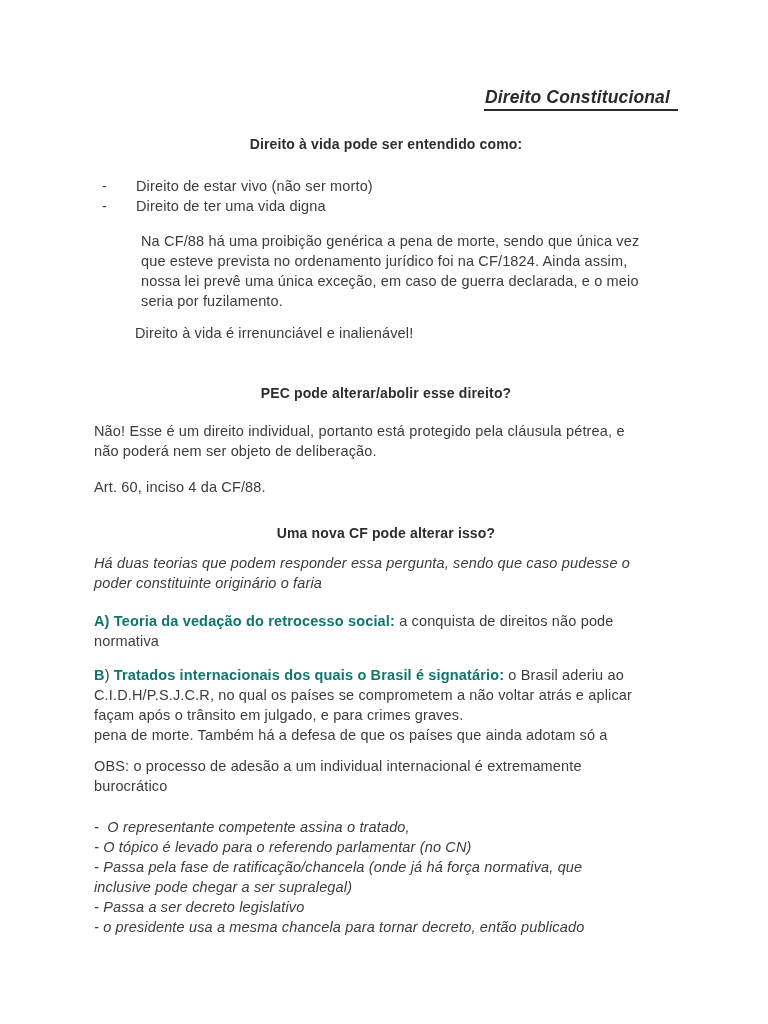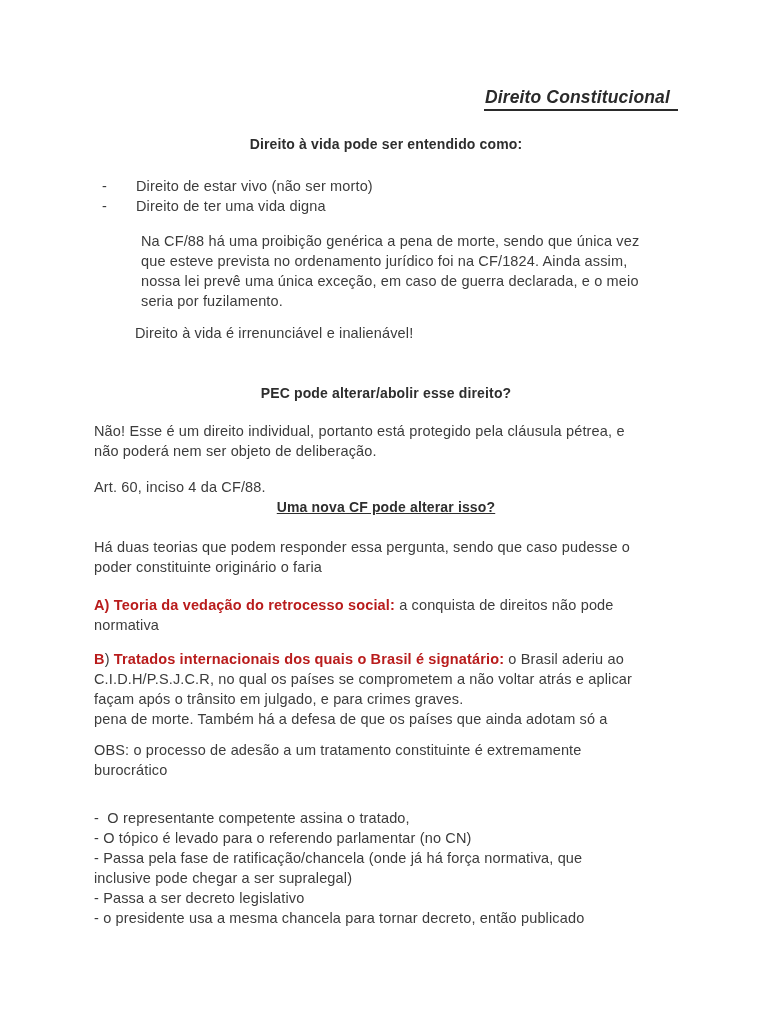--- a/index.html
+++ b/index.html
@@ -27,40 +27,40 @@
   }
 
   .heading {
     text-align:center;
     font-weight:700;
     font-size:14px; line-height:20px;
     color:#2e2e2e;
   }
   .h-vida   { margin-top:23px; }
   .h-pec    { margin-top:40px;text-align:center; }
-  .h-novacf { margin-top:0;text-decoration:underline; }
+  .h-novacf { margin-top:26px; }
 
   .bullets { margin-top:22px; }
   .bullet-row { display:flex; margin-left:8px; }
   .dash { width:34px; flex:0 0 34px; }
   .btext { flex:1; white-space:pre; }
 
   .para { margin:0; }
   .ln { white-space:pre; }
-  .b { font-weight:700; color:#b91c1c; }
+  .b { font-weight:700; color:#0f766e; }
 
   .p-cf88   { margin-top:15px; margin-left:47px; }
   .p-note   { margin-top:12px; margin-left:41px; }
   .p-nao    { margin-top:18px; }
   .p-art60  { margin-top:16px; }
-  .p-teorias{ margin-top:20px; }
+  .p-teorias{ margin-top:10px;font-style:italic; }
   .p-ta     { margin-top:18px; }
   .p-tb     { margin-top:14px; }
   .p-obs    { margin-top:11px; }
-  .p-steps  { margin-top:28px; }
+  .p-steps  { margin-top:21px;font-style:italic; }
 </style>
 </head>
 <body>
 
 <div class="page">
   <div class="content">
 
     <div class="title-wrap"><span class="doc-title">Direito Constitucional</span></div>
 
     <div class="heading h-vida">Direito à vida pode ser entendido como:</div>
@@ -111,21 +111,21 @@
     </div>
 
     <div class="para p-tb">
       <div class="ln"><span class="b">B</span><span>) </span><span class="b">Tratados internacionais dos quais o Brasil é signatário:</span><span> o Brasil aderiu ao</span></div>
       <div class="ln">C.I.D.H/P.S.J.C.R, no qual os países se comprometem a não voltar atrás e aplicar</div>
       <div class="ln">façam após o trânsito em julgado, e para crimes graves.</div>
       <div class="ln">pena de morte. Também há a defesa de que os países que ainda adotam só a</div>
     </div>
 
     <div class="para p-obs">
-      <div class="ln">OBS: o processo de adesão a um tratamento constituinte é extremamente</div>
+      <div class="ln">OBS: o processo de adesão a um individual internacional é extremamente</div>
       <div class="ln">burocrático</div>
     </div>
 
     <div class="para p-steps">
       <div class="ln">-  O representante competente assina o tratado,</div>
       <div class="ln">- O tópico é levado para o referendo parlamentar (no CN)</div>
       <div class="ln">- Passa pela fase de ratificação/chancela (onde já há força normativa, que</div>
       <div class="ln">inclusive pode chegar a ser supralegal)</div>
       <div class="ln">- Passa a ser decreto legislativo</div>
       <div class="ln">- o presidente usa a mesma chancela para tornar decreto, então publicado</div>

